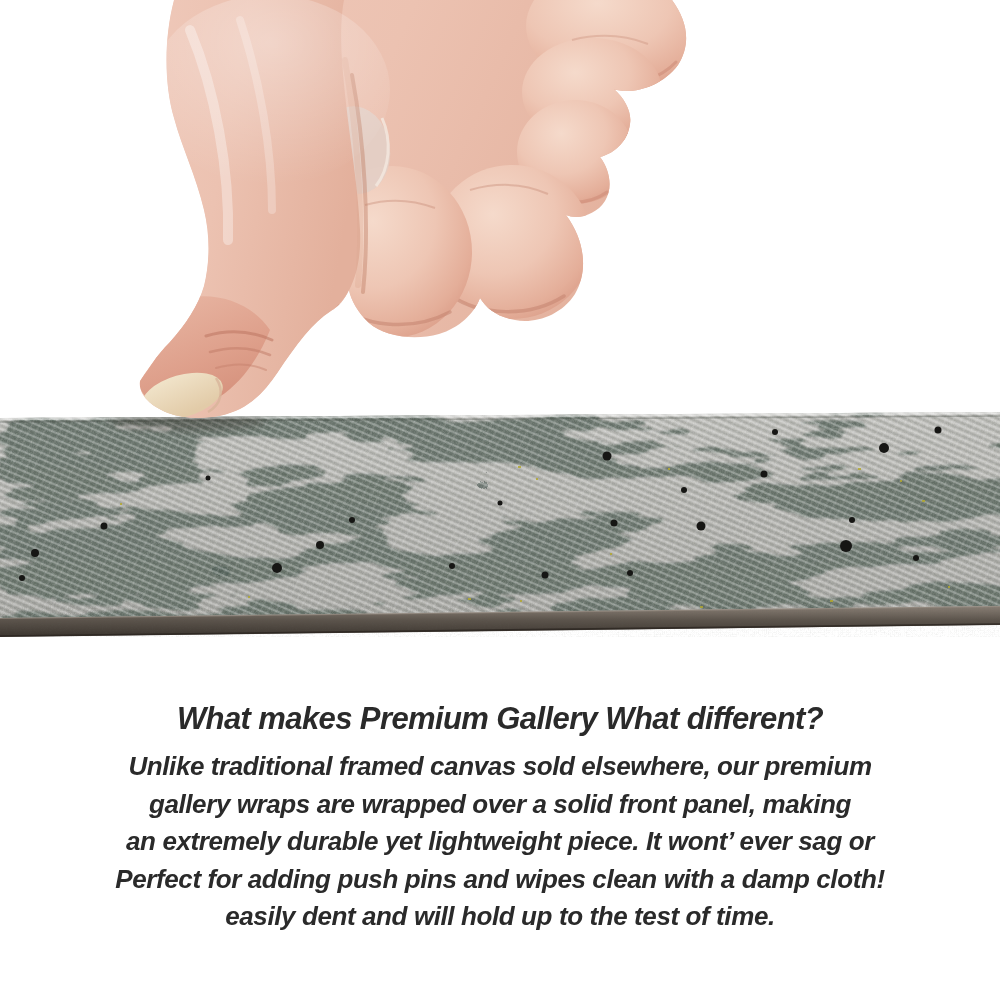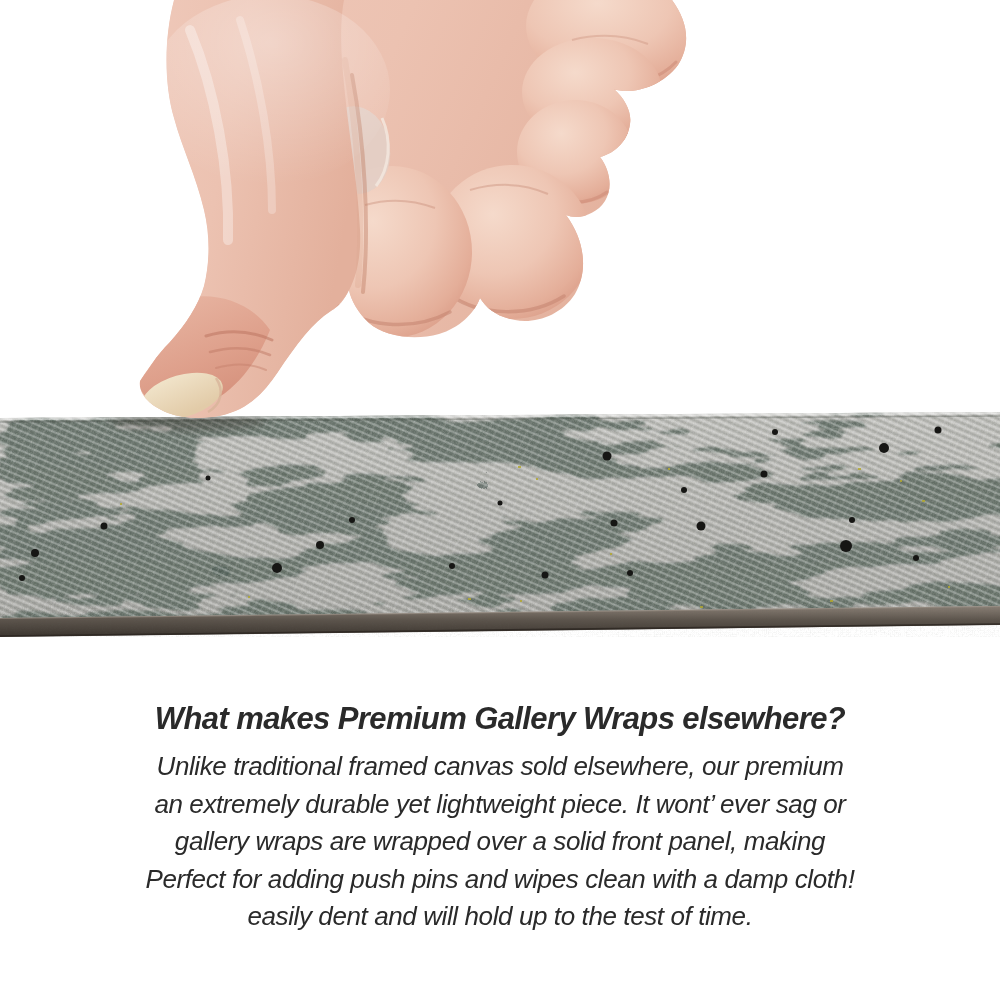--- a/index.html
+++ b/index.html
@@ -21,21 +21,21 @@
   .hand{position:absolute;left:120px;top:0;width:600px;height:430px;display:block;}
   .caption{
     position:absolute;left:0;top:699px;width:1000px;text-align:center;
     color:var(--text);font-style:italic;
   }
   .headline{
     font-size:31px;font-weight:600;letter-spacing:-0.6px;
     margin:0 0 9px 0;line-height:40px;
   }
   .cap-line{
-    font-size:26px;font-weight:400;letter-spacing:-0.4px;line-height:37.5px;
+    font-size:26px;font-weight:700;letter-spacing:-0.4px;line-height:37.5px;
     white-space:nowrap;
   }
 </style>
 </head>
 <body>
 
 <div class="stage">
 
   <svg class="canvas-strip" viewBox="0 0 1000 232" preserveAspectRatio="none" aria-hidden="true">
     <defs>
@@ -268,21 +268,21 @@
         </g>
 
         <path d="M 70,30 C 95,90 110,170 108,240" fill="none" stroke="rgba(255,255,255,0.35)" stroke-width="10" stroke-linecap="round"></path>
         <path d="M 120,20 C 140,80 152,150 152,210" fill="none" stroke="rgba(255,255,255,0.25)" stroke-width="8" stroke-linecap="round"></path>
         <ellipse cx="150" cy="90" rx="120" ry="95" fill="url(#gSheen)"></ellipse>
       </g>
     </g>
   </svg>
 
   <div class="caption">
-    <h1 class="headline">What makes Premium Gallery Wraps elsewhere?</h1>
+    <h1 class="headline">What makes Premium Gallery What different?</h1>
     <div class="cap-line">Unlike traditional framed canvas sold elsewhere, our premium</div>
+    <div class="cap-line">gallery wraps are wrapped over a solid front panel, making</div>
     <div class="cap-line">an extremely durable yet lightweight piece. It wont’ ever sag or</div>
-    <div class="cap-line">gallery wraps are wrapped over a solid front panel, making</div>
     <div class="cap-line">Perfect for adding push pins and wipes clean with a damp cloth!</div>
     <div class="cap-line">easily dent and will hold up to the test of time.</div>
   </div>
 
 </div>
 
 </body></html>

